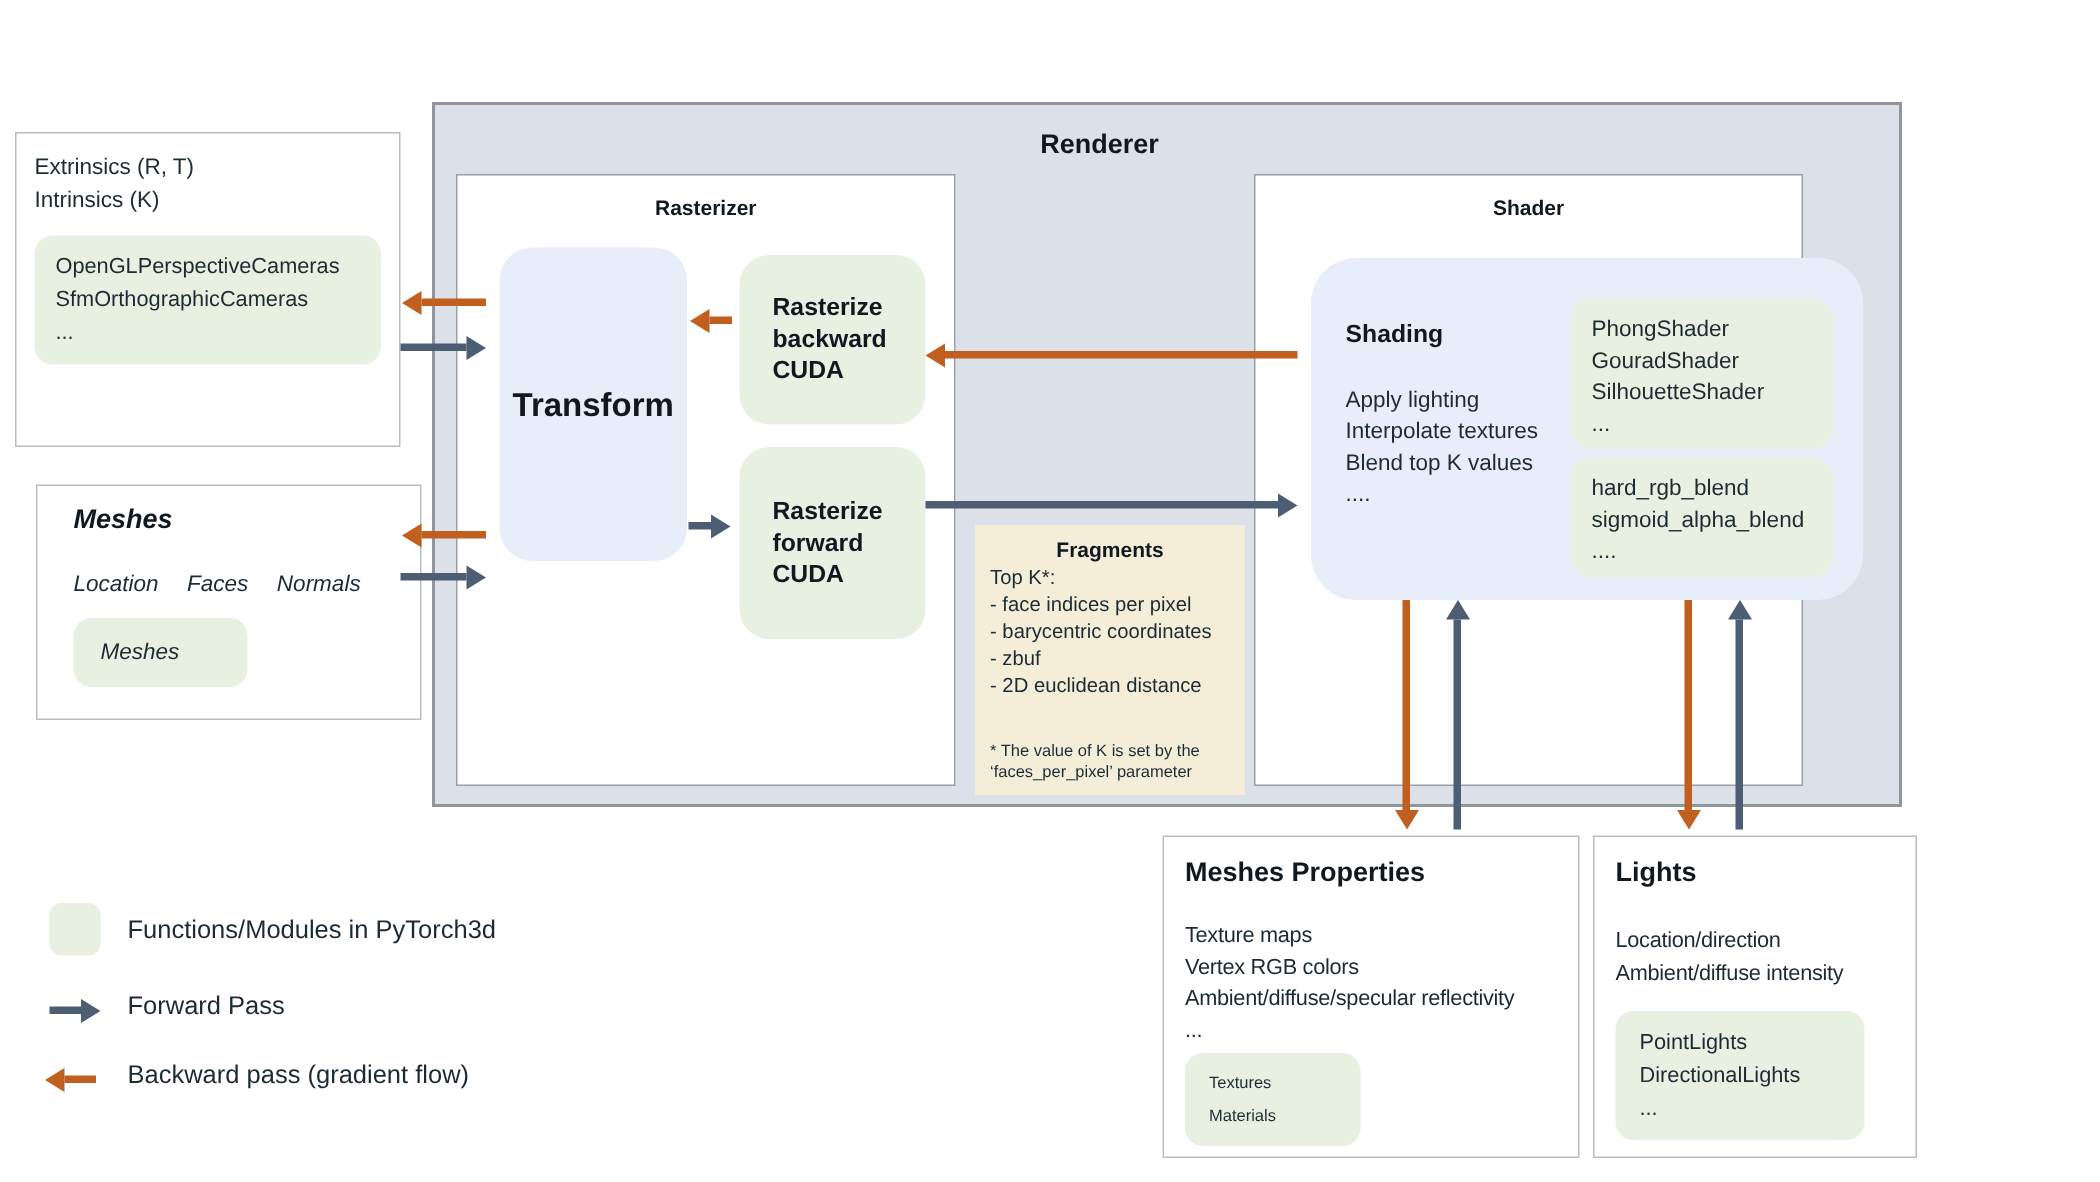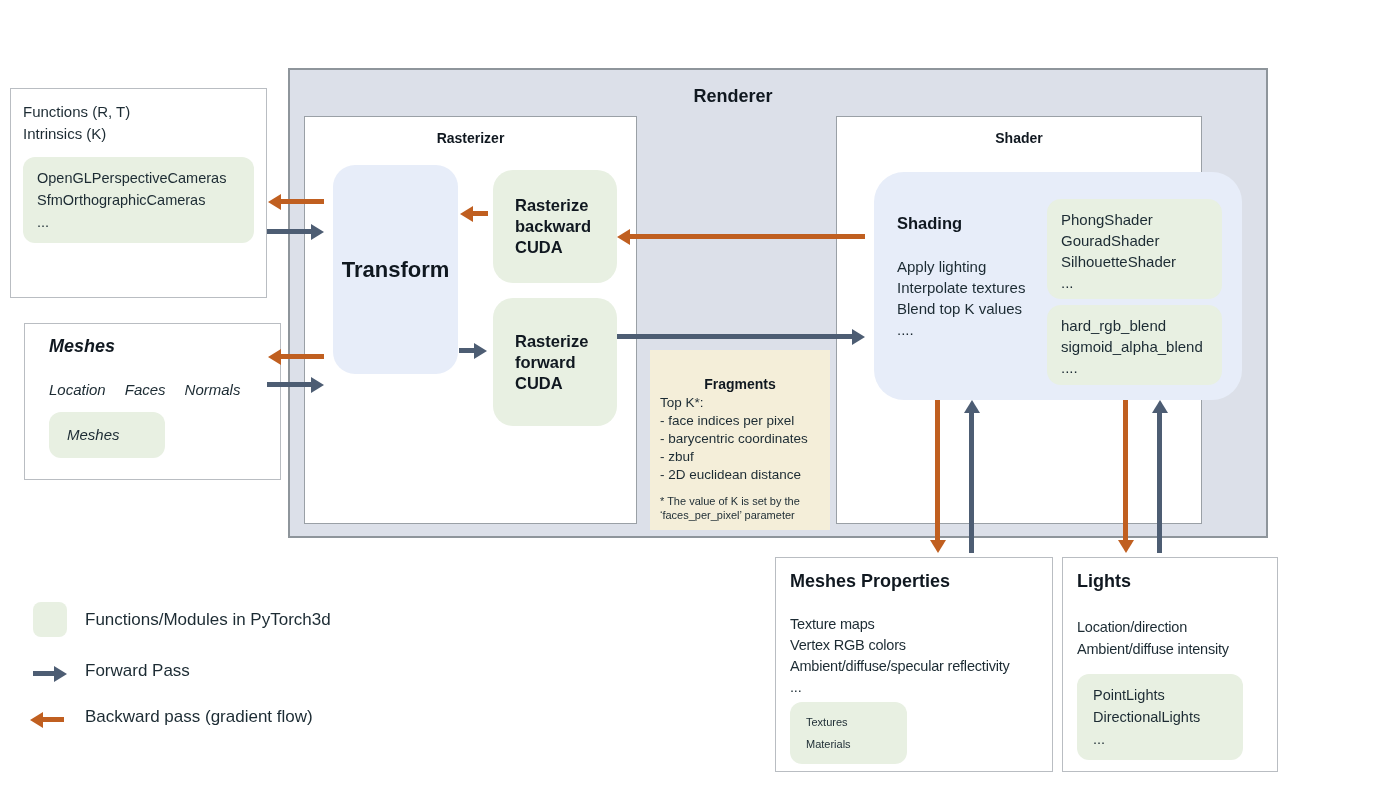--- a/index.html
+++ b/index.html
@@ -39,21 +39,21 @@
   .renderer-title{position:absolute;top:16px;left:0;right:90px;text-align:center;font-size:18px;font-weight:700;color:var(--ink);}
   .innerbox{position:absolute;background:#fff;border:1.5px solid var(--inner-border);}
   .innerbox .box-title{position:absolute;top:13px;left:0;right:0;text-align:center;font-size:14px;font-weight:700;color:var(--ink);}
 
   .rasterizer{left:14px;top:46px;width:333px;height:408px;}
   .transform{position:absolute;left:28px;top:48px;width:125px;height:209px;background:var(--blue);border-radius:22px;display:flex;align-items:center;justify-content:center;font-size:22px;font-weight:700;color:var(--ink);}
   .cudabox{position:absolute;left:188px;width:124px;background:var(--green);border-radius:20px;display:flex;align-items:center;font-size:16.5px;font-weight:700;color:var(--ink);padding-left:22px;line-height:21px;white-space:pre-line;}
   .cuda-back{top:53px;height:113px;}
   .cuda-fwd{top:181px;height:128px;}
 
-  .fragments{position:absolute;left:360px;top:280px;width:180px;height:180px;background:var(--tan);padding:26px 10px;}
+  .fragments{position:absolute;left:360px;top:280px;width:180px;height:180px;background:var(--tan);padding:8px 10px;}
   .fragments .f-title{text-align:center;font-size:14px;font-weight:700;color:var(--ink);margin-bottom:2px;}
   .fragments .lines{font-size:13.5px;line-height:18px;}
   .fragments .footnote{position:absolute;left:10px;right:6px;bottom:8px;font-size:11px;line-height:14px;color:var(--body);}
 
   .shader{left:546px;top:46px;width:366px;height:408px;}
   .shading{position:absolute;left:37px;top:55px;width:368px;height:228px;background:var(--blue);border-radius:30px;}
   .shading .s-title{position:absolute;left:23px;top:42px;font-size:16.5px;font-weight:700;color:var(--ink);}
   .shading .lines{position:absolute;left:23px;top:84px;font-size:15px;line-height:21px;}
   .modbox{position:absolute;left:173px;width:175px;background:var(--green);border-radius:14px;padding:10px 14px;font-size:15px;line-height:21px;white-space:pre-line;color:var(--body);}
   .mod1{top:15px;height:100px;margin-top:12px;}
@@ -87,21 +87,21 @@
   .arr-u::after{top:-13px;left:50%;transform:translateX(-50%);border-width:0 8px 13px 8px;border-color:transparent transparent var(--c) transparent;}
   .orange{--c:var(--orange);}
   .slate{--c:var(--slate);}
 </style>
 </head>
 <body>
 
 <div class="canvas">
 
   <div class="panel cameras">
-    <div class="lines">Functions (R, T)
+    <div class="lines">Extrinsics (R, T)
 Intrinsics (K)</div>
     <div class="greenbox">OpenGLPerspectiveCameras
 SfmOrthographicCameras
 ...</div>
   </div>
 
   <div class="panel meshes">
     <h2>Meshes</h2>
     <div class="cols">
       <span>Location</span>

